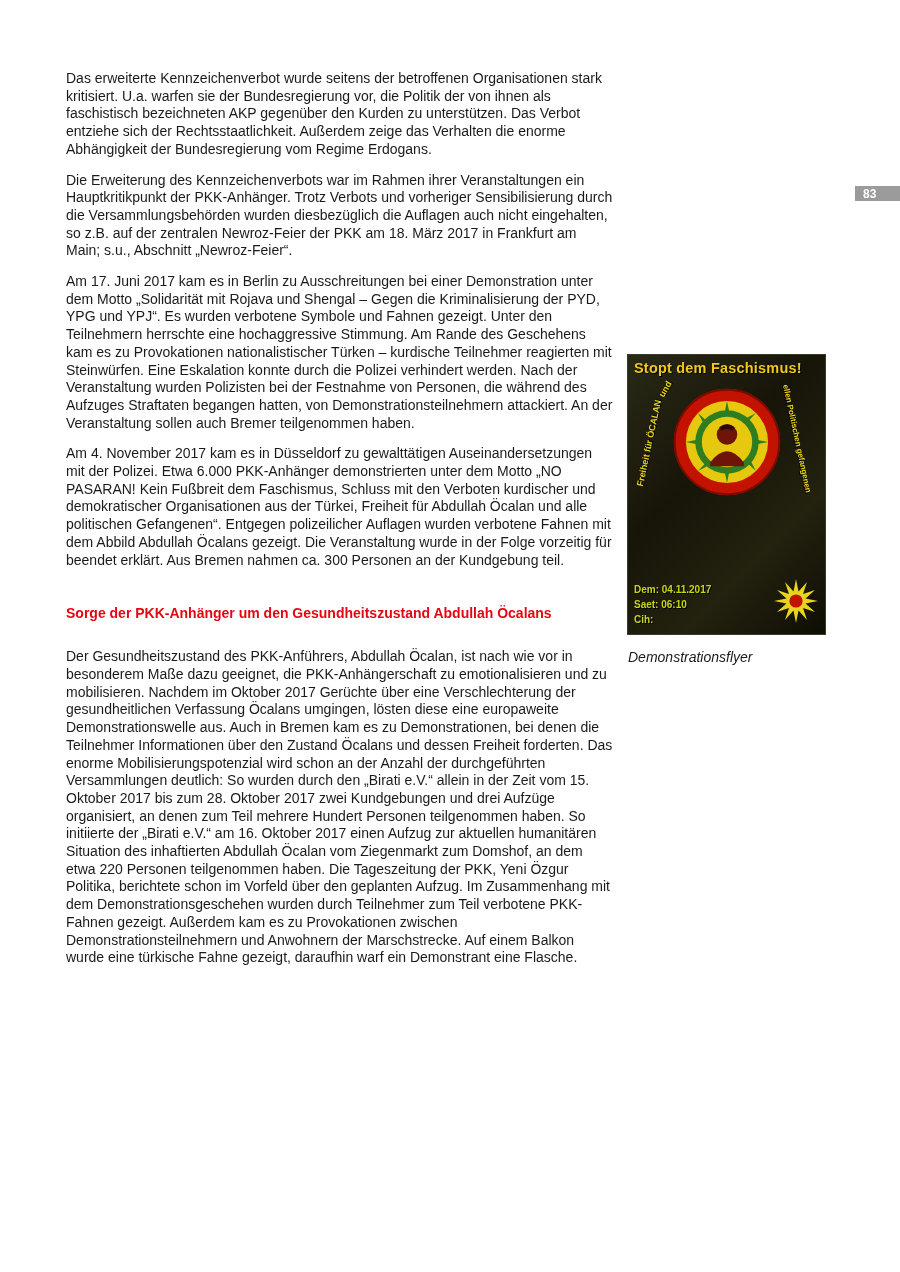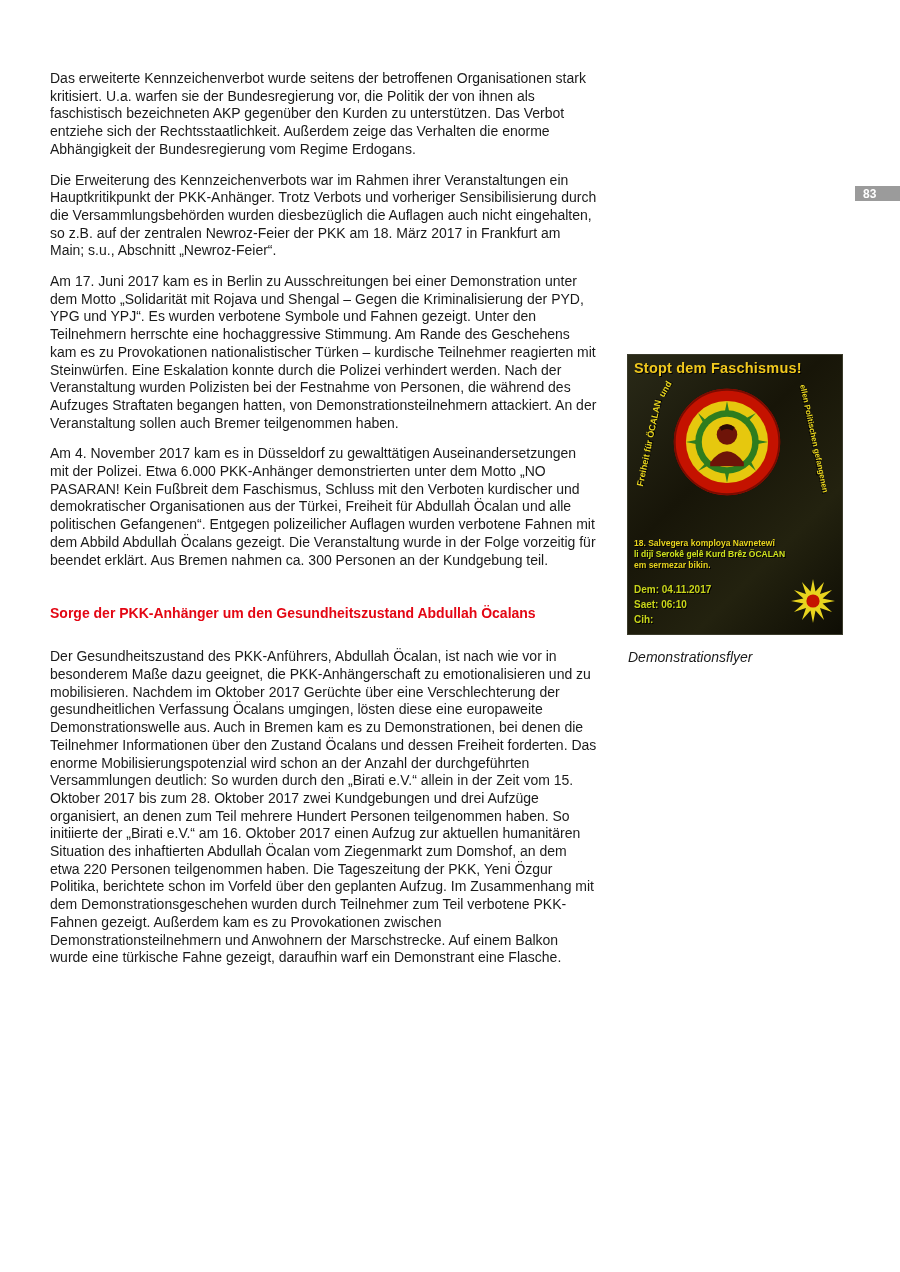--- a/index.html
+++ b/index.html
@@ -6,21 +6,21 @@
   body{
     width:900px;height:1272px;
     background:#ffffff;
     font-family:"Liberation Sans", sans-serif;
     color:#1a1a1a;
     position:relative;
     overflow:hidden;
   }
   .text-col{
     position:absolute;
-    left:50px;top:70px;
+    left:66px;top:70px;
     width:548px;
     font-size:14px;
     line-height:17.7px;
   }
   .text-col p{
     margin:0 0 13px 0;
     text-align:left;
   }
   .section-heading{
     color:#e30613;
@@ -39,21 +39,21 @@
     font-size:12px;
     font-weight:bold;
     display:flex;
     align-items:center;
   }
   .page-tab span{padding-left:8px;}
   
   .flyer{
     position:absolute;
     left:627px;top:354px;
-    width:216px;height:281px;
+    width:199px;height:281px;
     background:linear-gradient(135deg,#2a2a18 0%,#171508 40%,#23220f 70%,#0e0d04 100%);
     overflow:hidden;
     box-shadow:0 0 0 1px #3a3a2a inset;
   }
   .flyer-title{
     position:absolute;
     left:7px;top:6px;
     color:#f0c81e;
     font-size:14.5px;
     font-weight:bold;
@@ -164,25 +164,20 @@
         <circle cx="60" cy="52" r="11" fill="#6e1408"></circle>
         <path d="M42,82 Q60,58 78,82 L78,86 L42,86 Z" fill="#6e1408"></path>
         <path d="M52,44 q8,-6 16,0 l-2,4 q-6,-4 -12,0 Z" fill="#2a0a04"></path>
       </svg>
     </div>
 
     <div class="side-text side-left">Freiheit für ÖCALAN</div>
     <div class="side-text side-und">und</div>
     <div class="side-text side-right">ellen Politischen gefangenen</div>
 
-    <div class="flyer-lines">
-      <div>18. Salvegera komploya Navnetewî</div>
-      <div class="ln2">li dijî Serokê gelê Kurd Brêz ÖCALAN</div>
-      <div>em sermezar bikin.</div>
-    </div>
 
     <div class="flyer-meta">
       <div>Dem: 04.11.2017</div>
       <div>Saet: 06:10</div>
       <div>Cih:</div>
     </div>
 
     <svg class="star" viewBox="0 0 40 40">
       <polygon fill="#e8d41e" points="40,20 28.7,22.3 37.3,30 26.4,26.4 30,37.3 22.3,28.7 20,40 17.7,28.7 10,37.3 13.6,26.4 2.7,30 11.3,22.3 0,20 11.3,17.7 2.7,10 13.6,13.6 10,2.7 17.7,11.3 20,0 22.3,11.3 30,2.7 26.4,13.6 37.3,10 28.7,17.7"></polygon>
       <circle cx="20" cy="20" r="6" fill="#c41200"></circle>

